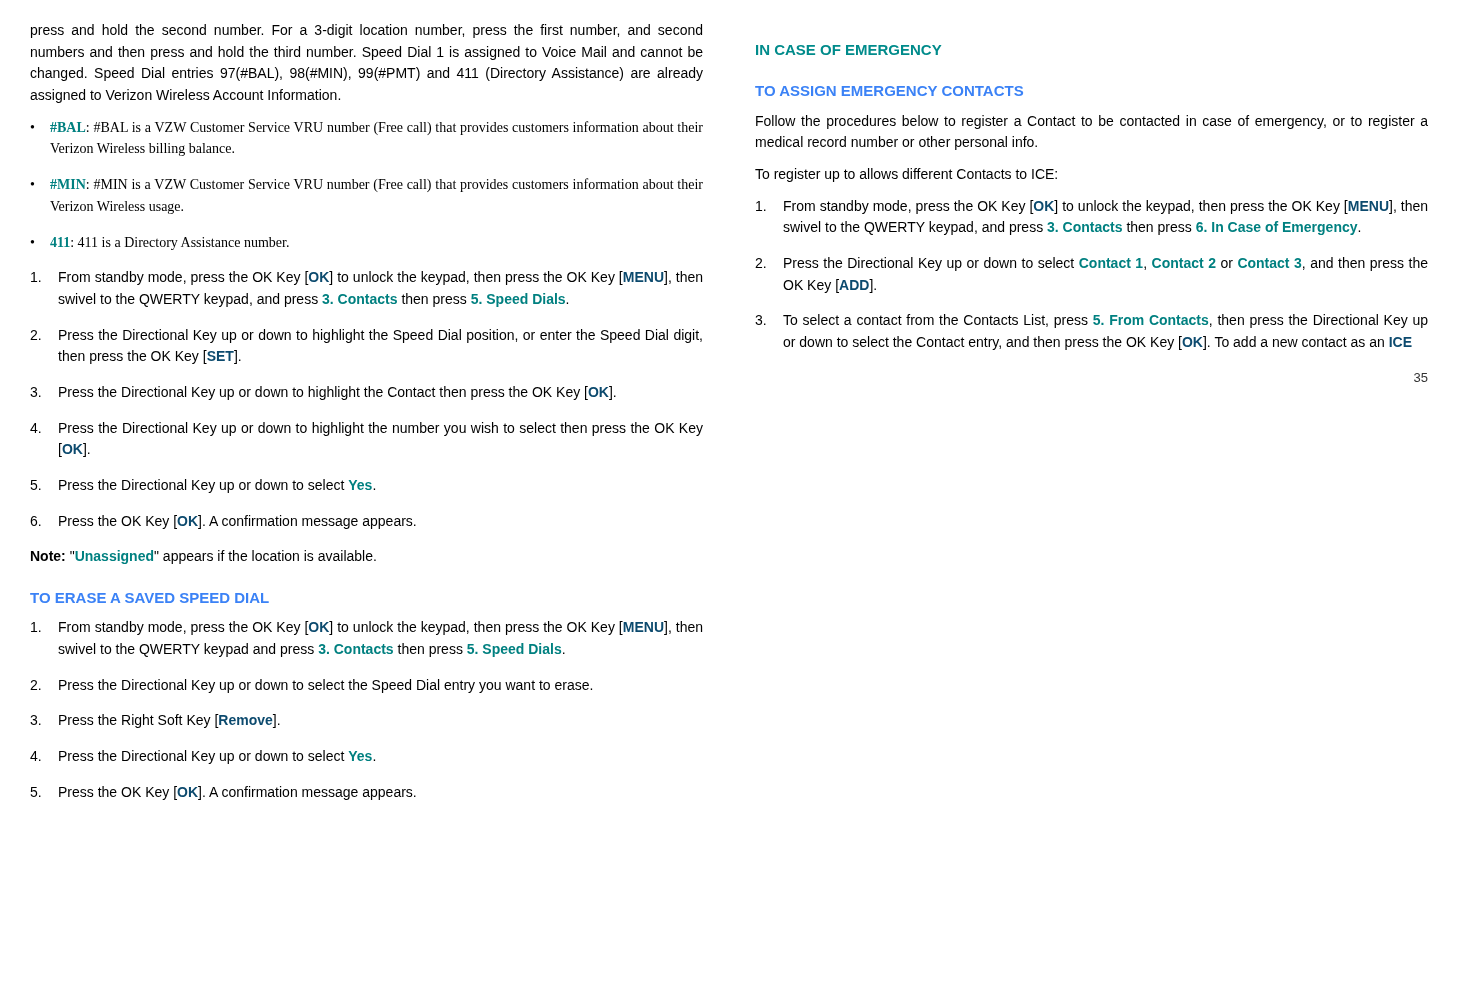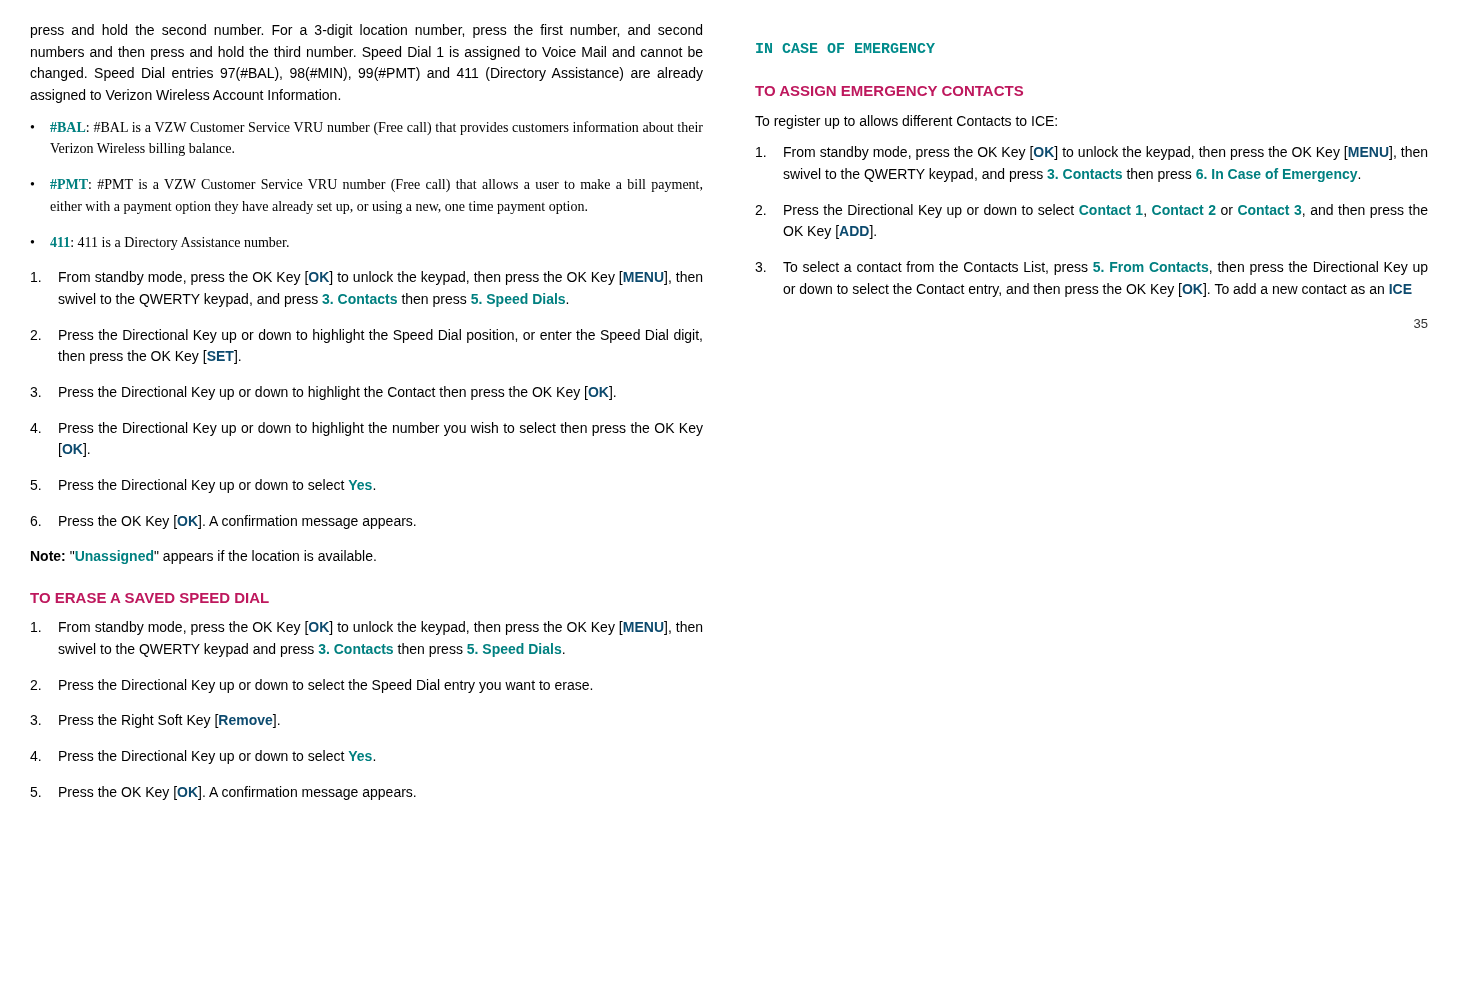--- a/index.html
+++ b/index.html
@@ -58,28 +58,27 @@
       text-align: justify;
       position: relative;
     }
     .num {
       position: absolute;
       left: 0;
     }
     .section-heading {
       font-size: 15px;
       font-weight: bold;
-      color: #be185d;
+      color: #3b82f6;
       margin-bottom: 8px;
       margin-top: 18px;
       text-transform: uppercase;
     }
     .section-heading.teal {
       color: #008B8B;
-      font-family: Liberation Mono, monospace;
     }
     .highlight-blue { color: #0c4a6e; font-weight: bold; }
     .highlight-teal { color: #008080; font-weight: bold; }
     .page-number {
       text-align: right;
       font-size: 13px;
       color: #333;
     }
     .note-line {
       margin-bottom: 10px;
@@ -92,21 +91,21 @@
 
   <div class="left-column">
 
     <p>press and hold the second number. For a 3-digit location number, press the first number, and second numbers and then press and hold the third number. Speed Dial 1 is assigned to Voice Mail and cannot be changed. Speed Dial entries 97(#BAL), 98(#MIN), 99(#PMT) and 411 (Directory Assistance) are already assigned to Verizon Wireless Account Information.</p>
 
     <ul class="bullet-list">
       <li>
         <span class="highlight-teal">#BAL</span><span>: #BAL is a VZW Customer Service VRU number (Free call) that provides customers information about their Verizon Wireless billing balance.</span>
       </li>
       <li>
-        <span class="highlight-teal">#PMT</span><span>: #PMT is a VZW Customer Service VRU number (Free call) that allows a user to make a bill payment, either with a payment option they have already set up, or using a new, one time payment option.</span>
+        <span class="highlight-teal">#MIN</span><span>: #MIN is a VZW Customer Service VRU number (Free call) that provides customers information about their Verizon Wireless usage.</span>
       </li>
       <li>
         <span class="highlight-teal">411</span><span>: 411 is a Directory Assistance number.</span>
       </li>
     </ul>
 
     <ol class="manual-list">
       <li>
         <span class="num">1.</span>
         From standby mode, press the OK Key [<span class="highlight-blue">OK</span>] to unlock the keypad, then press the OK Key [<span class="highlight-blue">MENU</span>], then swivel to the QWERTY keypad, and press <span class="highlight-teal">3. Contacts</span> then press <span class="highlight-teal">5. Speed Dials</span>.
@@ -163,20 +162,21 @@
       </ol>
     </div>
 
   </div>
 
   <div class="right-column">
 
     <div class="section-heading teal">IN CASE OF EMERGENCY</div>
 
     <div class="section-heading">TO ASSIGN EMERGENCY CONTACTS</div>
+    <p>Follow the procedures below to register a Contact to be contacted in case of emergency, or to register a medical record number or other personal info.</p>
     <p>To register up to allows different Contacts to ICE:</p>
 
     <ol class="manual-list">
       <li>
         <span class="num">1.</span>
         From standby mode, press the OK Key [<span class="highlight-blue">OK</span>] to unlock the keypad, then press the OK Key [<span class="highlight-blue">MENU</span>], then swivel to the QWERTY keypad, and press <span class="highlight-teal">3. Contacts</span> then press <span class="highlight-teal">6. In Case of Emergency</span>.
       </li>
       <li>
         <span class="num">2.</span>
         Press the Directional Key up or down to select <span class="highlight-teal">Contact 1</span>, <span class="highlight-teal">Contact 2</span> or <span class="highlight-teal">Contact 3</span>, and then press the OK Key [<span class="highlight-blue">ADD</span>].

